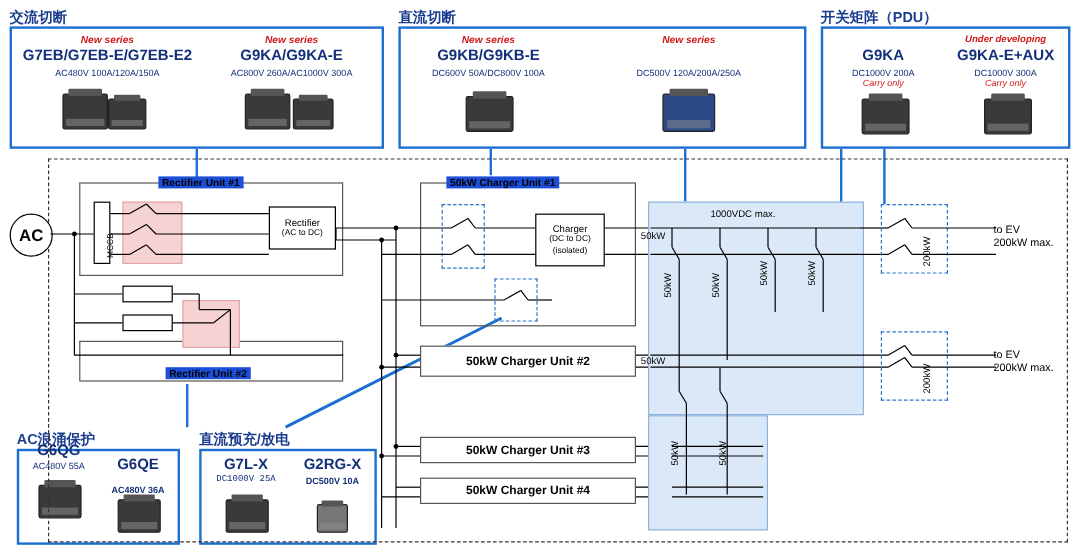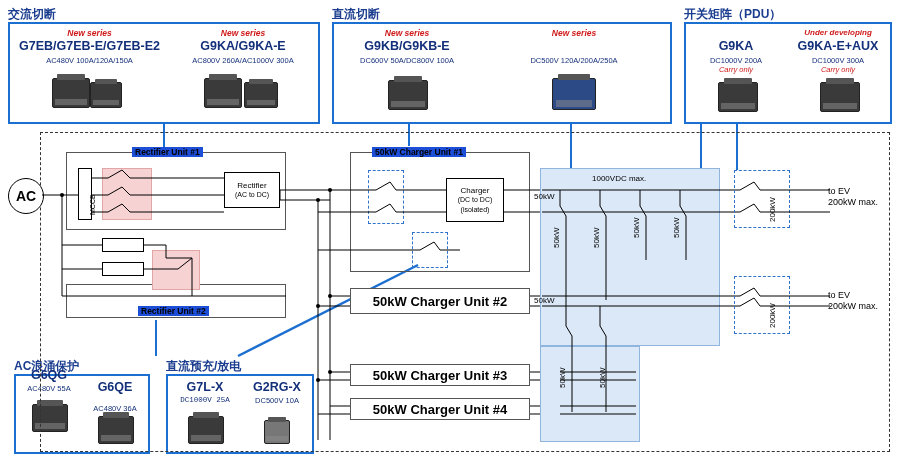--- a/index.html
+++ b/index.html
@@ -168,21 +168,21 @@
     text-align:center;
     font-size:8px;
     line-height:9.5px;
   }
   .chargerunit{
     position:absolute;
     border:1px solid #555;
     background:#fff;
     box-sizing:border-box;
     display:flex;align-items:center;justify-content:center;
-    font-size:13px;font-weight:bold;
+    font-size:10px;font-weight:bold;
   }
   .evlbl{
     position:absolute;
     font-size:9px;
     line-height:11px;
     white-space:nowrap;
   }
 </style>
 </head>
 <body>
@@ -260,38 +260,38 @@
 <div class="prodbox" style="left:14px;top:374px;width:136px;height:80px;"></div>
 <div class="prodcell" style="left:16px;top:364px;width:66px;height:80px;padding-left:44px;">
   <div class="pname" style="position:absolute;left:0;top:4px;width:100%;">G6QG</div>
   <div class="pspec" style="position:absolute;left:0;top:20px;width:100%;">AC480V 55A</div>
   <div class="relay" style="left:16px;top:40px;width:34px;height:26px;">
       <span class="lbl"></span>
     </div>
 </div>
 <div class="prodcell" style="left:82px;top:376px;width:66px;height:76px;">
   <div class="pname" style="position:absolute;left:0;top:4px;width:100%;">G6QE</div>
-  <div class="pspec" style="position:absolute;left:0;top:28px;width:100%;">AC480V 36A</div>
+  <div class="pspec" style="position:absolute;left:0;top:28px;width:100%;font-weight:bold;">AC480V 36A</div>
   <div class="relay" style="left:16px;top:40px;width:34px;height:26px;">
       <span class="lbl"></span>
     </div>
 </div>
 
 <div class="grptitle" style="left:166px;top:358px;">直流预充/放电</div>
 <div class="prodbox" style="left:166px;top:374px;width:148px;height:80px;"></div>
 <div class="prodcell" style="left:168px;top:376px;width:74px;height:76px;">
   <div class="pname" style="position:absolute;left:0;top:4px;width:100%;">G7L-X</div>
   <div class="pspec" style="position:absolute;left:0;top:20px;width:100%;font-family:Liberation Mono, monospace;">DC1000V 25A</div>
   <div class="relay" style="left:20px;top:40px;width:34px;height:26px;">
       <span class="lbl"></span>
     </div>
 </div>
 <div class="prodcell" style="left:242px;top:376px;width:70px;height:76px;">
   <div class="pname" style="position:absolute;left:0;top:4px;width:100%;">G2RG-X</div>
-  <div class="pspec" style="position:absolute;left:0;top:20px;width:100%;">DC500V 10A</div>
+  <div class="pspec" style="position:absolute;left:0;top:20px;width:100%;font-weight:bold;">DC500V 10A</div>
   <div class="relay relay-grey" style="left:22px;top:44px;width:24px;height:22px;">
       <span class="lbl"></span>
     </div>
 </div>
 
 <div class="connector" style="left:163px;top:124px;width:2px;height:24px;"></div>
 <div class="connector" style="left:408px;top:124px;width:2px;height:22px;"></div>
 <div class="connector" style="left:570px;top:124px;width:2px;height:44px;"></div>
 <div class="connector" style="left:736px;top:124px;width:2px;height:46px;"></div>
 <div class="connector" style="left:700px;top:124px;width:2px;height:46px;"></div>

